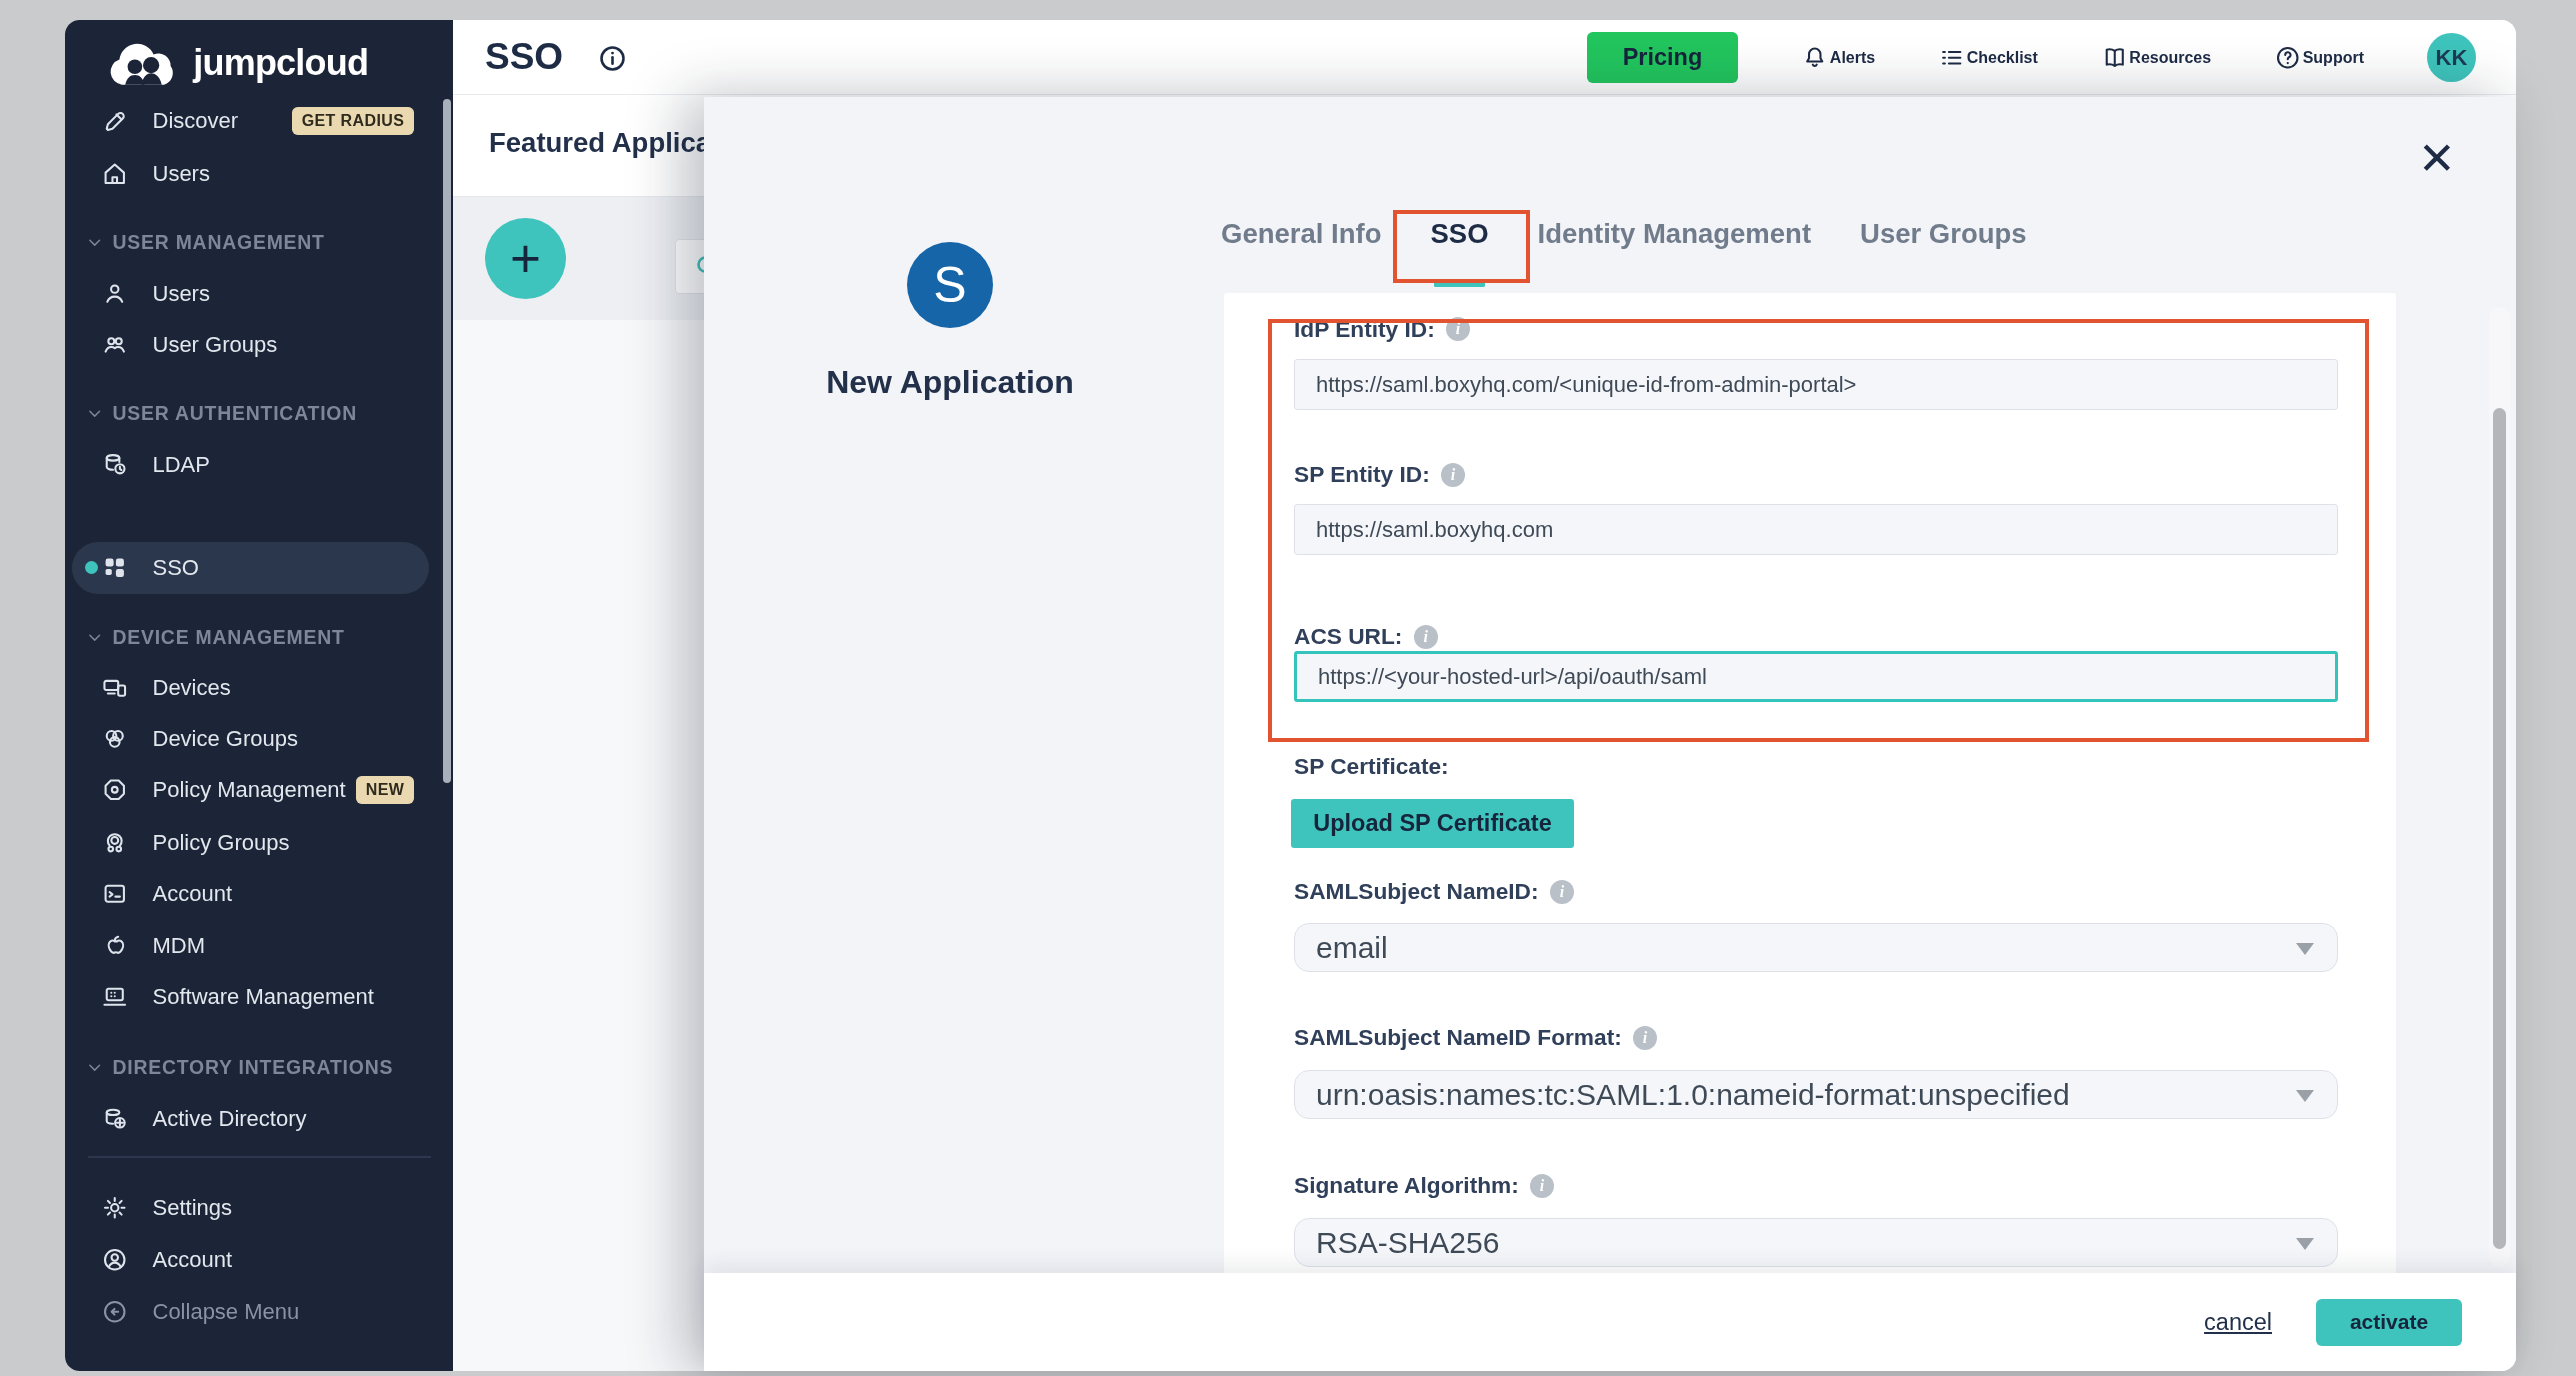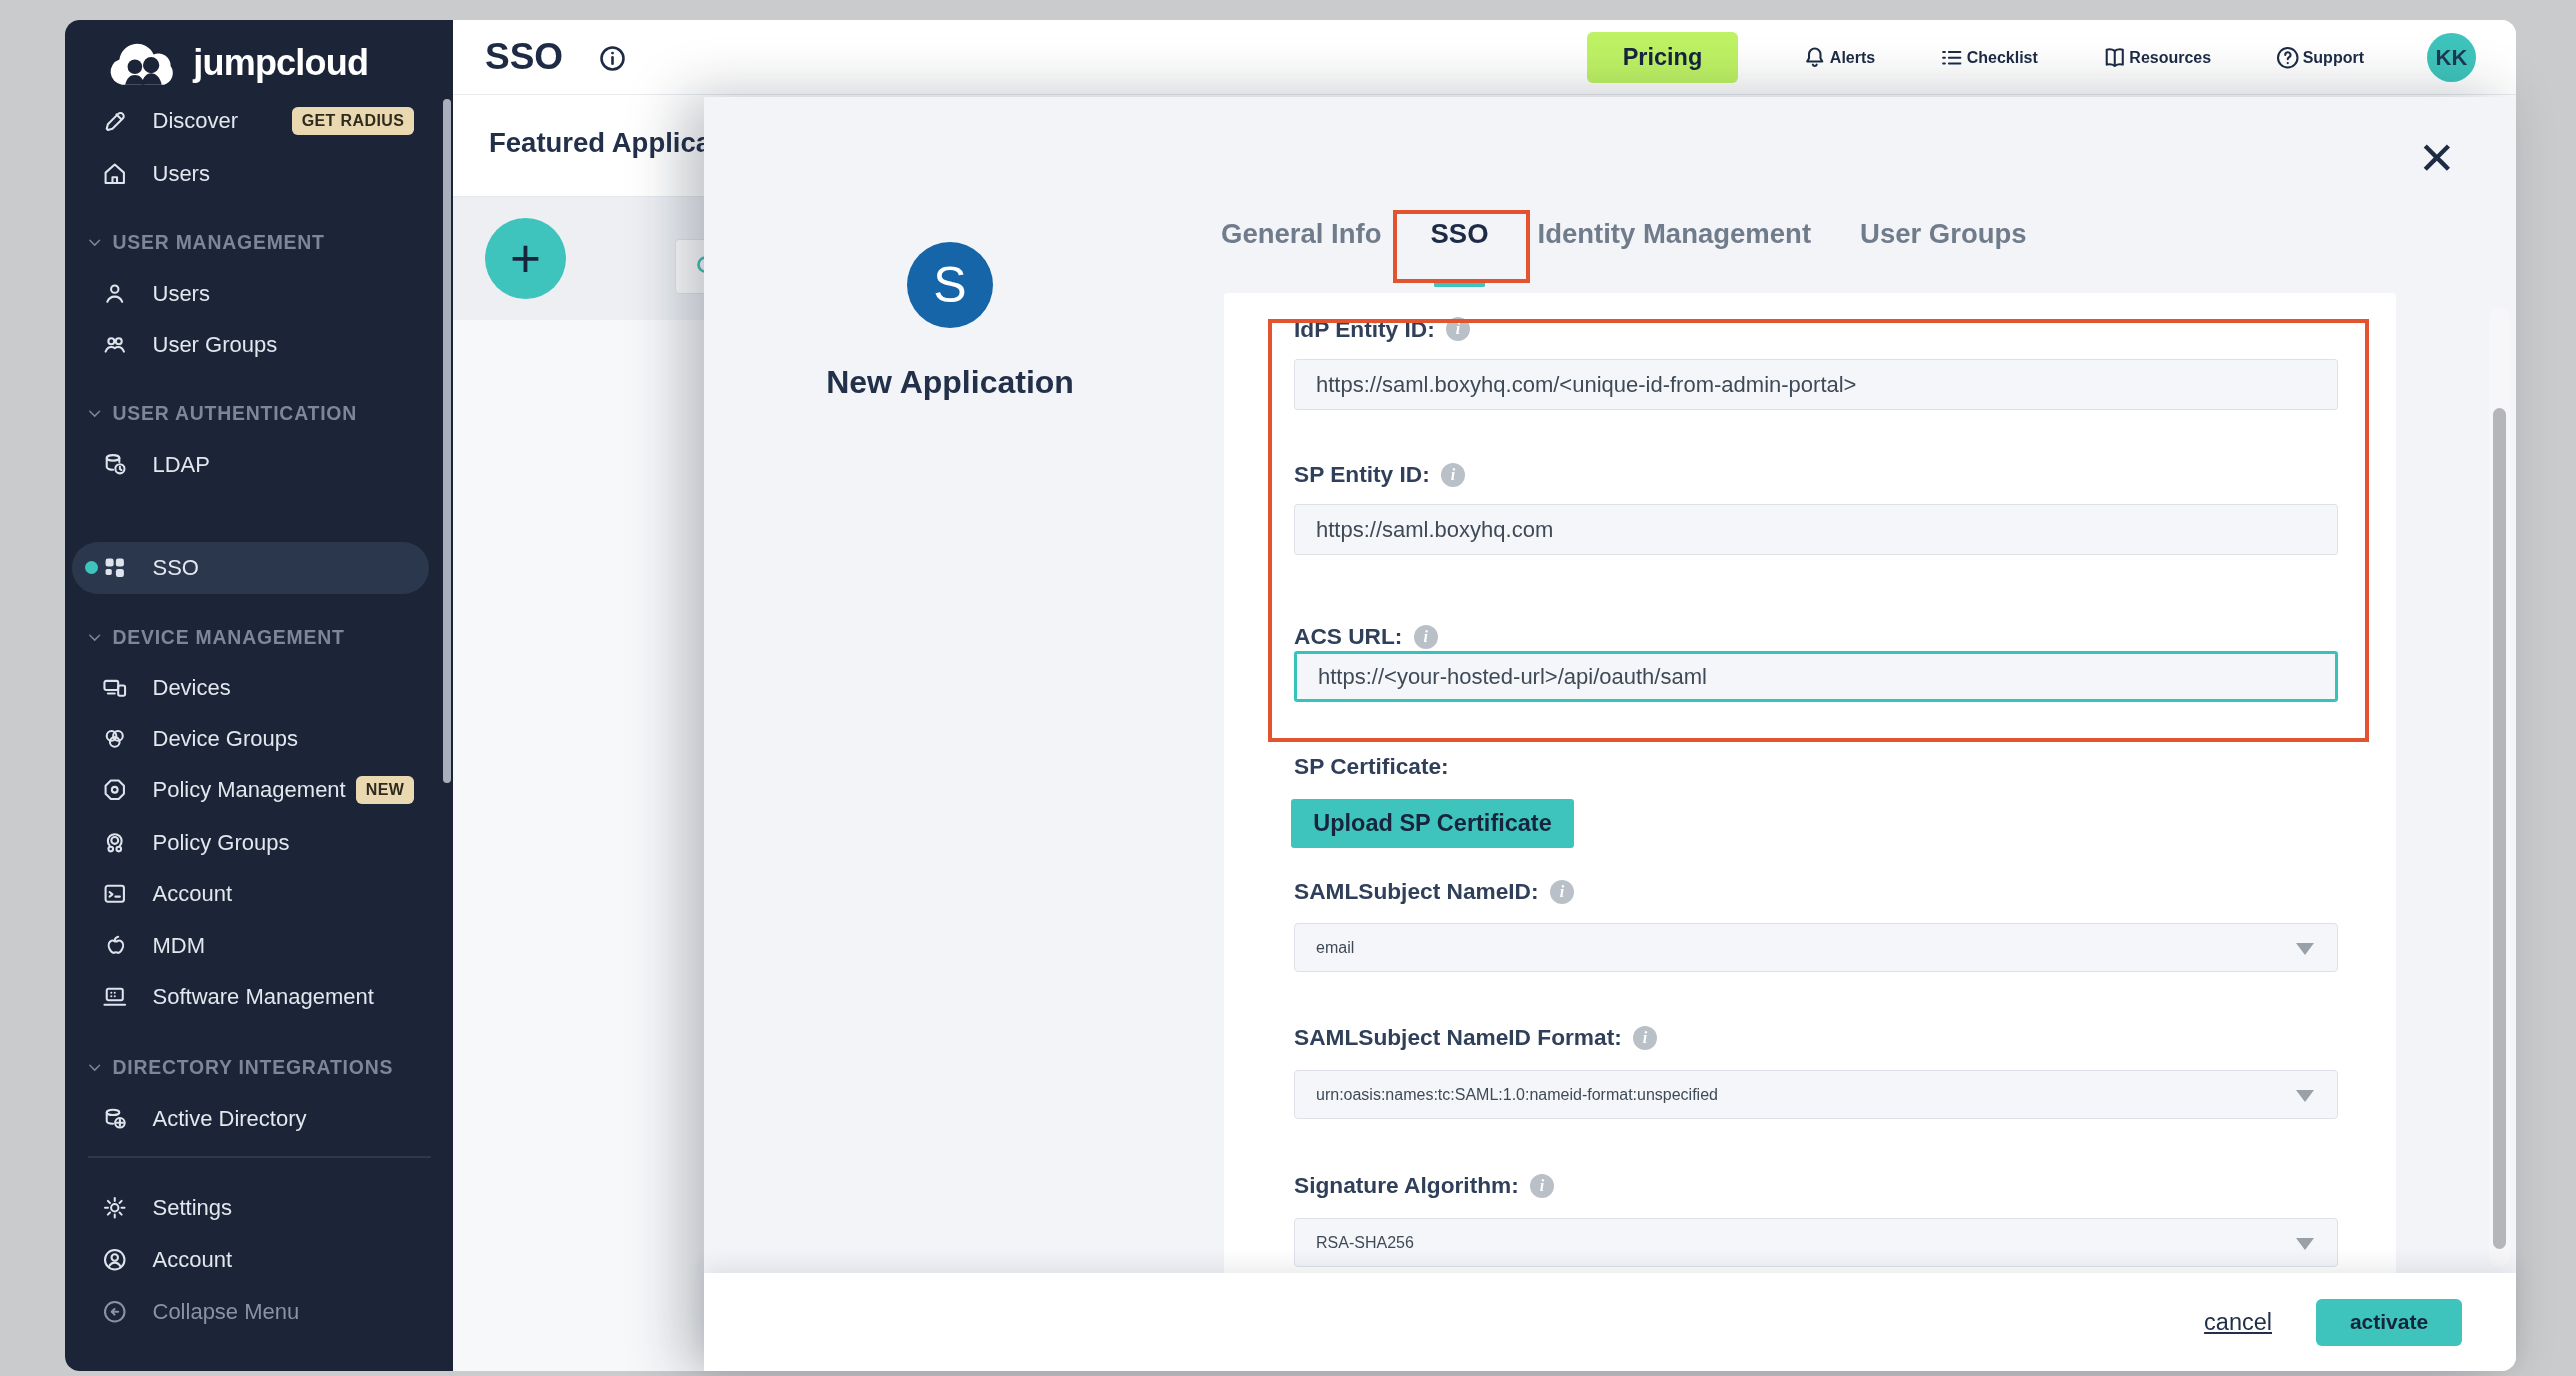--- a/index.html
+++ b/index.html
@@ -36,21 +36,21 @@
             background:#c3c9d2; border-radius:4px; opacity:.85; }
 
   
   .main { position:absolute; left:388px; top:0; right:0; bottom:0; }
   .topbar { position:absolute; left:0; right:0; top:0; height:75px; background:#fff;
             border-radius:0 14.6px 0 0; border-bottom:0.8px solid #e8eaee; }
   .page-title { position:absolute; left:32px; top:16px; font-size:37px; font-weight:bold; color:#1d2b45; }
   .title-info { position:absolute; left:144px; top:22.7px; width:31px; height:31px; color:#1d2b45; }
   .topbar-right { position:absolute; right:0; top:0; height:75px; display:flex; align-items:center;
             gap:63px; padding-right:40px; }
-  .pricing-btn { background:#bef264; color:#16243c; font-size:23.5px; font-weight:bold;
+  .pricing-btn { background:#22c55e; color:#16243c; font-size:23.5px; font-weight:bold;
             padding:12px 36px; border-radius:5.7px; border:none; }
   .tb-item { display:flex; align-items:center; gap:1px; color:#1d2b45; font-size:16px; font-weight:bold; }
   .tb-item svg { width:27.5px; height:27.5px; }
   .avatar { width:49px; height:49px; border-radius:50%; background:#3ec4bc; color:#1d3a52;
             font-size:22px; font-weight:bold; display:flex; align-items:center; justify-content:center; }
 
   
   .featured-band { position:absolute; left:0; right:0; top:75px; height:102px; background:#fff;
             border-bottom:0.8px solid #e4e7ec; }
   .featured-heading { position:absolute; left:36px; top:32px; font-size:27.5px; font-weight:bold;
@@ -88,22 +88,22 @@
   .lbl { position:absolute; font-size:22.7px; font-weight:bold; color:#31405a; display:flex;
          align-items:center; gap:11.3px; white-space:nowrap; }
   .info-i { width:24px; height:24px; border-radius:50%; background:#b9c0c8; color:#fff;
          font-size:16px; font-weight:bold; font-style:italic; display:inline-flex; align-items:center;
          justify-content:center; font-family:"Liberation Serif",serif; }
   .inp { position:absolute; left:70px; width:1044px; height:51px; background:#f5f6fa;
          border:1.6px solid #dde1e7; border-radius:3.2px; font-size:22px; color:#3f4a57;
          padding:0 21px; font-family:"Liberation Sans",sans-serif; }
   .inp.focus-teal { border:3.2px solid #35c4bb; }
   .selectbox { position:absolute; left:70px; width:1044px; height:49px; background:#f5f6fa;
-         border:1.6px solid #dde1e7; border-radius:4px; display:flex; align-items:center;
-         padding:0 21px; font-size:16px; color:#3f4a57; }
+         border:1.6px solid #dde1e7; border-radius:15px; display:flex; align-items:center;
+         padding:0 21px; font-size:30px; color:#3f4a57; }
   .caret { position:absolute; right:22.7px; top:18.6px; width:0; height:0;
          border-left:9px solid transparent; border-right:9px solid transparent;
          border-top:12px solid #9aa0a8; }
   .upload-btn { position:absolute; left:67px; width:283px; height:49px; background:#3ec4bc;
          border:none; border-radius:3.2px; color:#16243c; font-size:23.5px; font-weight:bold; }
 
   .annotation { position:absolute; border:4px solid #e2532f; pointer-events:none; }
   .ann-tab   { left:689px; top:113px; width:137px; height:73px; }
   .ann-fields{ left:564px; top:222px; width:1101px; height:423px; }
 

